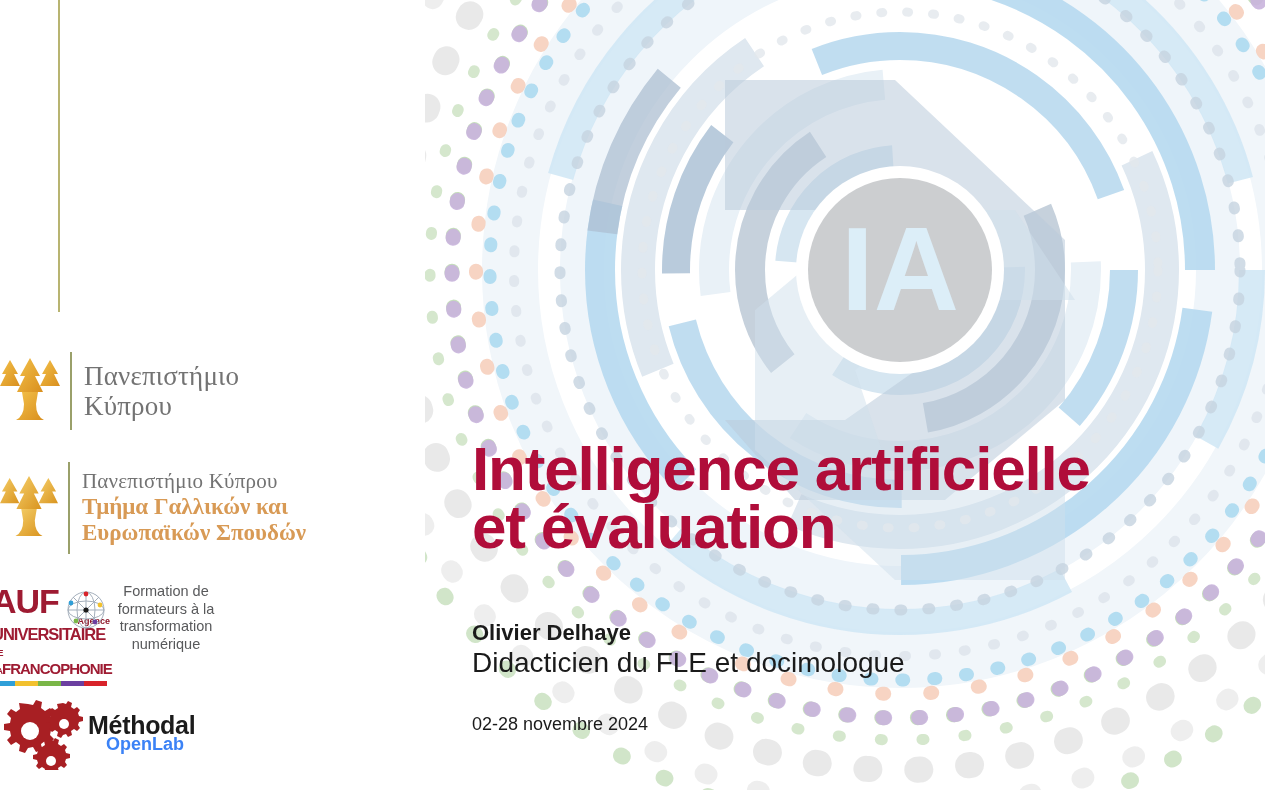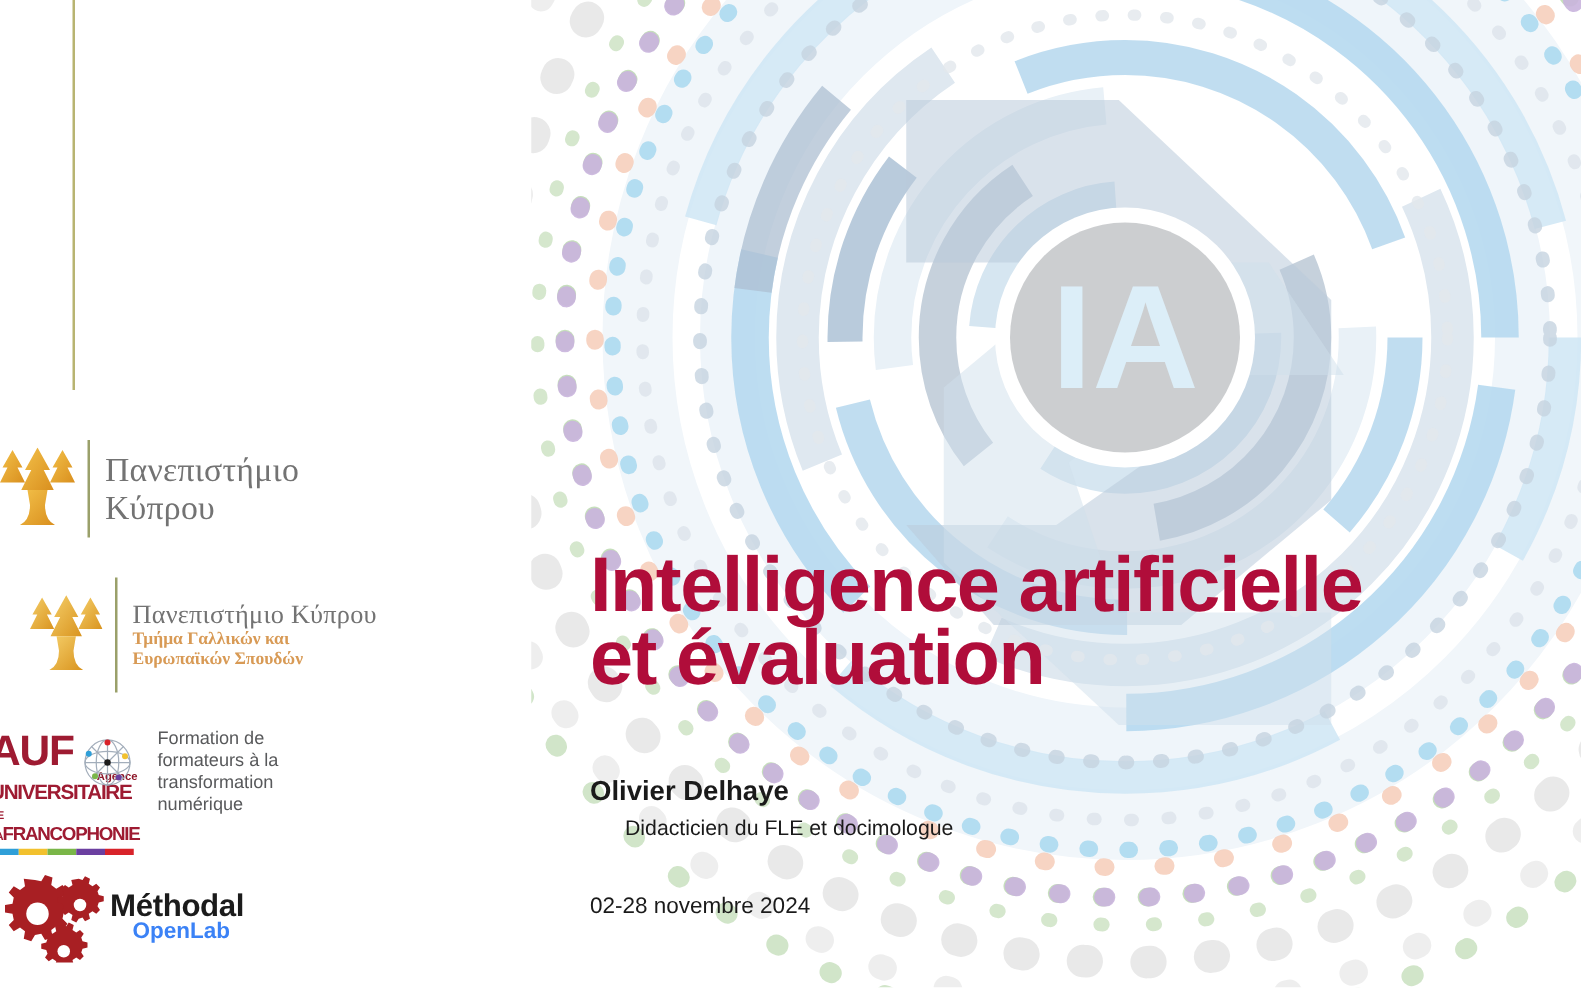--- a/index.html
+++ b/index.html
@@ -9,61 +9,61 @@
 
   
   #left-panel{position:absolute;left:0;top:0;width:430px;height:790px;z-index:5;}
 
   #accent-rule{position:absolute;left:58px;top:0;width:2px;height:312px;background:#b8b471;}
 
   .logo-block{position:absolute;left:0;}
 
   
   #ucy-logo-1{top:352px;height:78px;width:300px;}
-  #ucy-logo-2{top:462px;height:92px;width:320px;padding-left:24px;}
+  #ucy-logo-2{top:462px;height:92px;width:320px;}
 
   .ucy-row{display:flex;align-items:center;height:100%;}
   .ucy-tree{flex:0 0 auto;}
   .ucy-sep{width:2px;background:#9aa06a;margin:0 12px 0 10px;align-self:stretch;}
   .ucy-txt{display:flex;flex-direction:column;justify-content:center;}
   .ucy-l1{font-family:"Liberation Serif",serif;color:#737373;font-size:27px;line-height:1.12;letter-spacing:.2px;}
   #ucy-logo-2 .ucy-l1{font-size:21px;}
-  .ucy-l2{font-family:"Liberation Serif",serif;color:#d89a55;font-size:14px;line-height:1.14;font-weight:700;}
+  .ucy-l2{font-family:"Liberation Serif",serif;color:#d89a55;font-size:23px;line-height:1.14;font-weight:700;}
 
   
   #auf-logo{top:586px;width:330px;height:78px;}
   #auf-mark{position:absolute;left:-8px;top:0;width:118px;}
   .auf-word{font-family:"Liberation Sans",sans-serif;font-weight:700;color:#9e1b32;letter-spacing:-1px;}
   #auf-auf{font-size:34px;line-height:30px;}
   #auf-agence{font-size:9px;color:#8d1628;font-weight:700;text-align:right;line-height:10px;letter-spacing:0;}
   #auf-univ{font-size:16.5px;line-height:17px;}
   #auf-franco{font-size:15px;line-height:16px;}
   #auf-franco .small{font-size:9px;}
   #auf-bar{display:flex;height:5px;width:115px;margin-top:2px;}
   #auf-bar i{flex:1;display:block;}
   #auf-net{position:absolute;left:64px;top:2px;width:44px;height:44px;}
-  #auf-tagline{position:absolute;left:126px;top:-3px;width:120px;font-size:14.5px;line-height:17.5px;color:#58595b;}
+  #auf-tagline{position:absolute;left:106px;top:-3px;width:120px;font-size:14.5px;line-height:17.5px;color:#58595b;text-align:center;}
 
   
   #methodal-logo{top:698px;width:300px;height:74px;}
   #meth-gears{position:absolute;left:2px;top:0;width:86px;height:72px;}
   #meth-text{position:absolute;left:88px;top:14px;}
   #meth-name{font-size:25px;font-weight:700;color:#1b1b1b;line-height:26px;letter-spacing:-.3px;}
   #meth-sub{font-size:18px;font-weight:700;color:#3b82f6;line-height:19px;margin-left:18px;margin-top:-3px;}
 
   
   #artwork{position:absolute;left:425px;top:-120px;width:840px;height:1000px;z-index:1;}
 
   
   #text-block{position:absolute;left:472px;top:440px;width:790px;z-index:6;}
   #title{color:#b00d3a;font-weight:700;font-size:62px;line-height:58px;letter-spacing:-1.2px;margin:0;}
   #title .l2{display:block;}
   #author-block{margin-top:62px;}
   #author-name{font-size:22px;font-weight:700;color:#1a1a1a;line-height:30px;}
-  #author-role{font-size:17px;color:#1a1a1a;line-height:30px;margin-left:28px;}
+  #author-role{font-size:28px;color:#1a1a1a;line-height:30px;}
   #event-date{margin-top:32px;font-size:18px;color:#1a1a1a;line-height:28px;}
 </style>
 </head>
 <body>
 
 <div id="slide">
 
   <svg id="artwork" viewBox="0 0 840 1000" preserveAspectRatio="xMidYMid slice">
     <defs>
       <clipPath id="slideclip">

